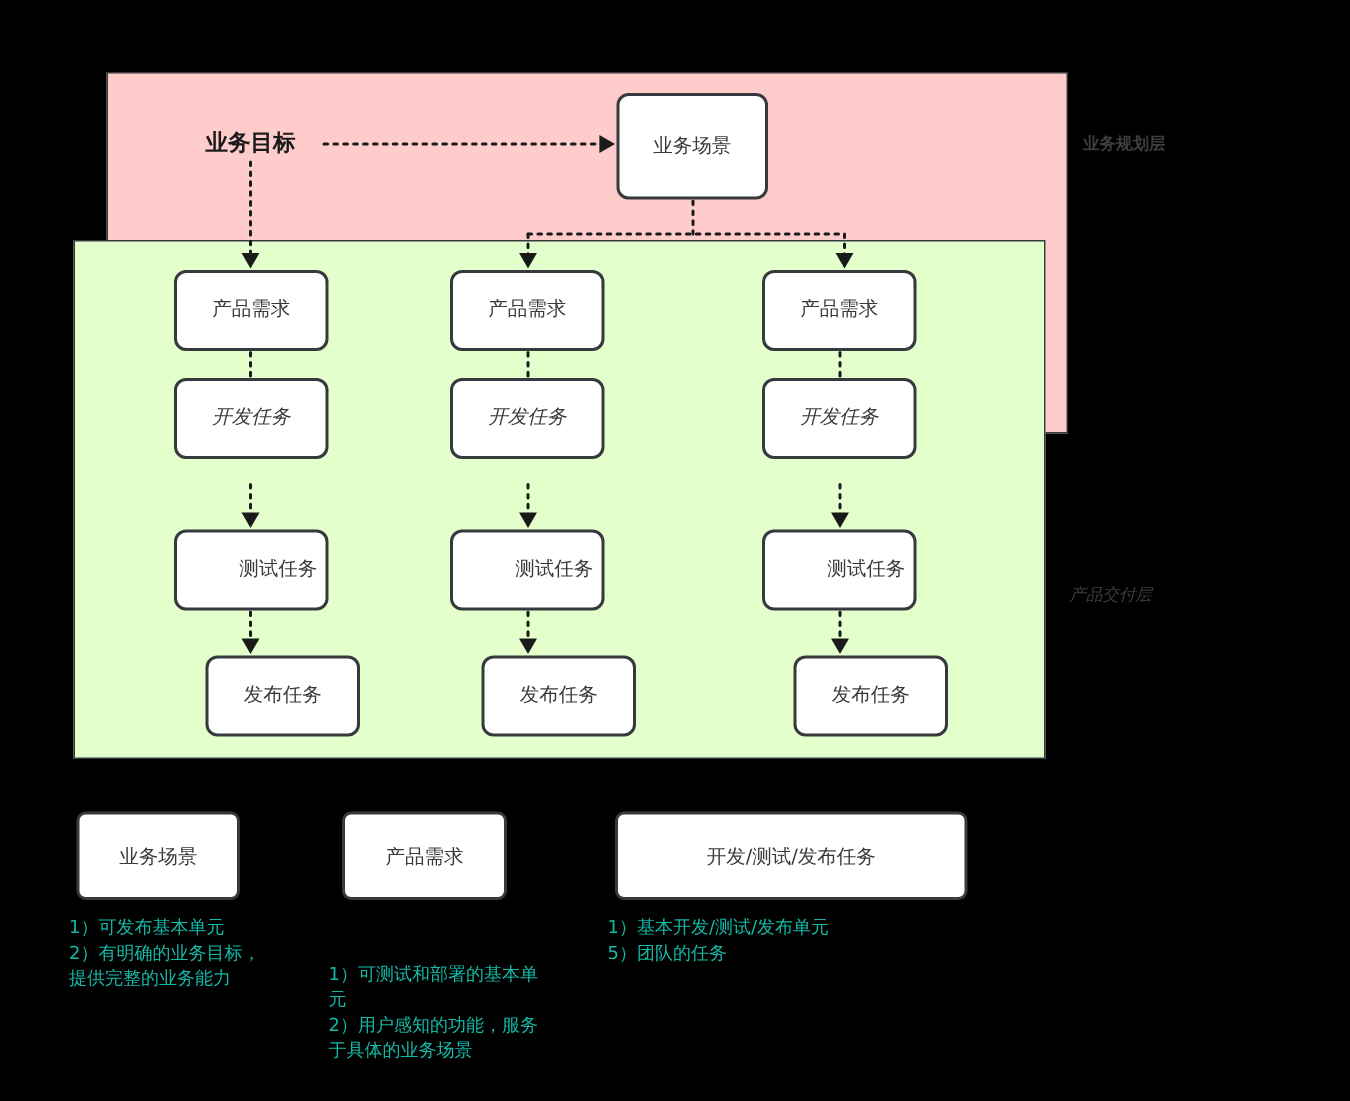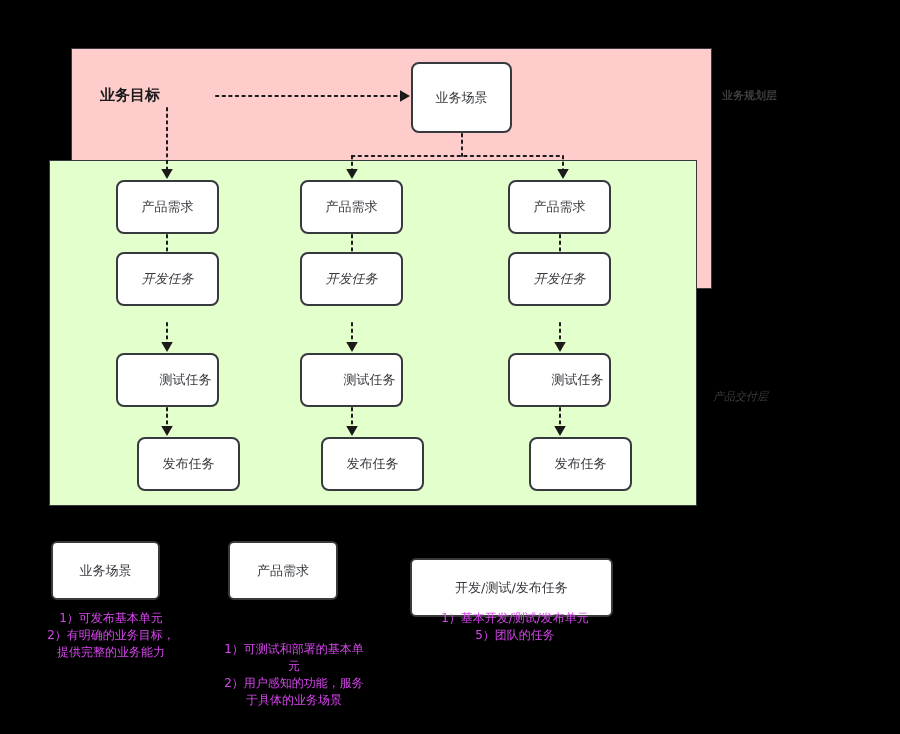--- a/index.html
+++ b/index.html
@@ -66,21 +66,21 @@
   .col-3 { left: 508px; }
   .row-1 { top: 180px; }
   .row-2 { top: 252px; font-style: italic; }
   .row-3 { top: 353px; padding-left: 36px; }
   .row-4 { top: 437px; margin-left: 21px; }
 
   #goal-label {
     position: absolute;
     left: 100px; top: 86px;
     width: 134px;
-    text-align: left;
+    text-align: center;
     color: #1a1a1a;
     font-size: 15px;
     font-weight: bold;
     z-index: 5;
   }
   .layer-label {
     position: absolute;
     color: #3d3d3d;
     font-size: 11px;
     font-weight: bold;
@@ -98,30 +98,29 @@
     border-radius: 6px;
     display: flex;
     align-items: center;
     justify-content: center;
     color: #36393d;
     font-size: 13px;
     z-index: 4;
   }
   #legend-box-1 { left: 51px; top: 541px; width: 109px; height: 59px; }
   #legend-box-2 { left: 228px; top: 541px; width: 110px; height: 59px; }
-  #legend-box-3 { left: 410px; top: 558px; width: 203px; height: 59px; }
+  #legend-box-3 { left: 410px; top: 541px; width: 235px; height: 59px; }
 
   .legend-note {
     position: absolute;
-    color: #d946ef;
+    color: #14b8a6;
     font-size: 12px;
     line-height: 1.42;
     z-index: 4;
     white-space: pre-line;
-    text-align: center;
   }
   #legend-note-1 { left: 46px; top: 610px; width: 130px; }
   #legend-note-2 { left: 219px; top: 610px; width: 150px; margin-top: 31px; }
   #legend-note-3 { left: 405px; top: 610px; width: 220px; }
 </style>
 </head>
 <body>
 
 <div id="layer-planning" class="layer"></div>
 <div id="layer-delivery" class="layer"></div>

